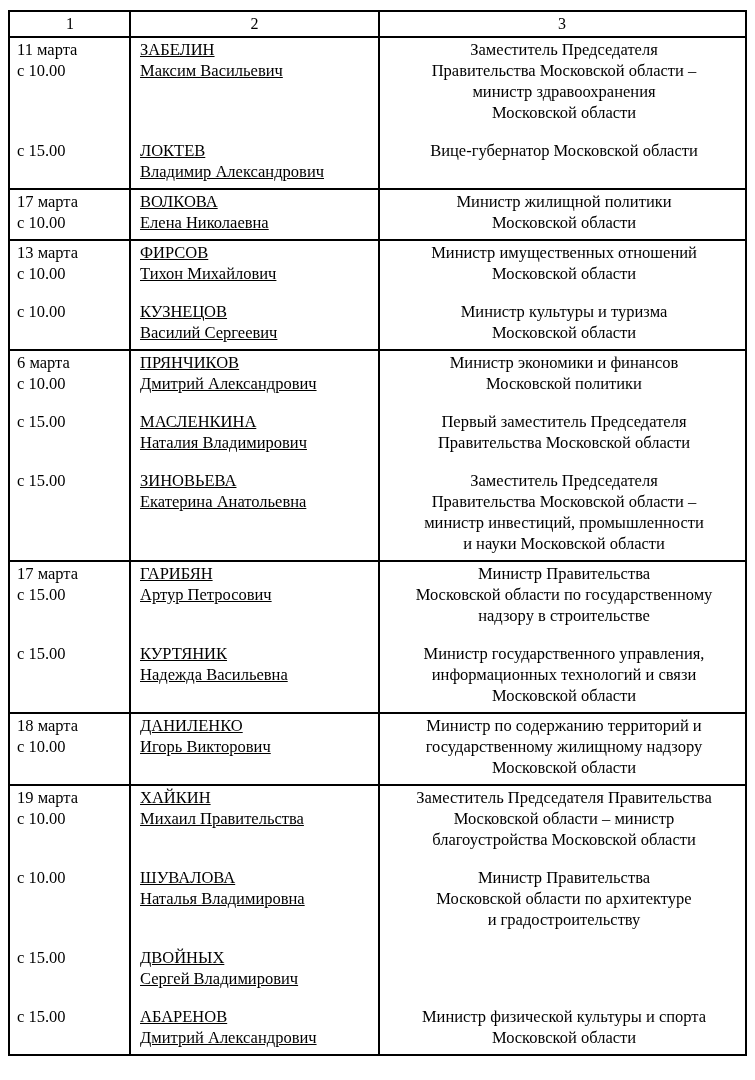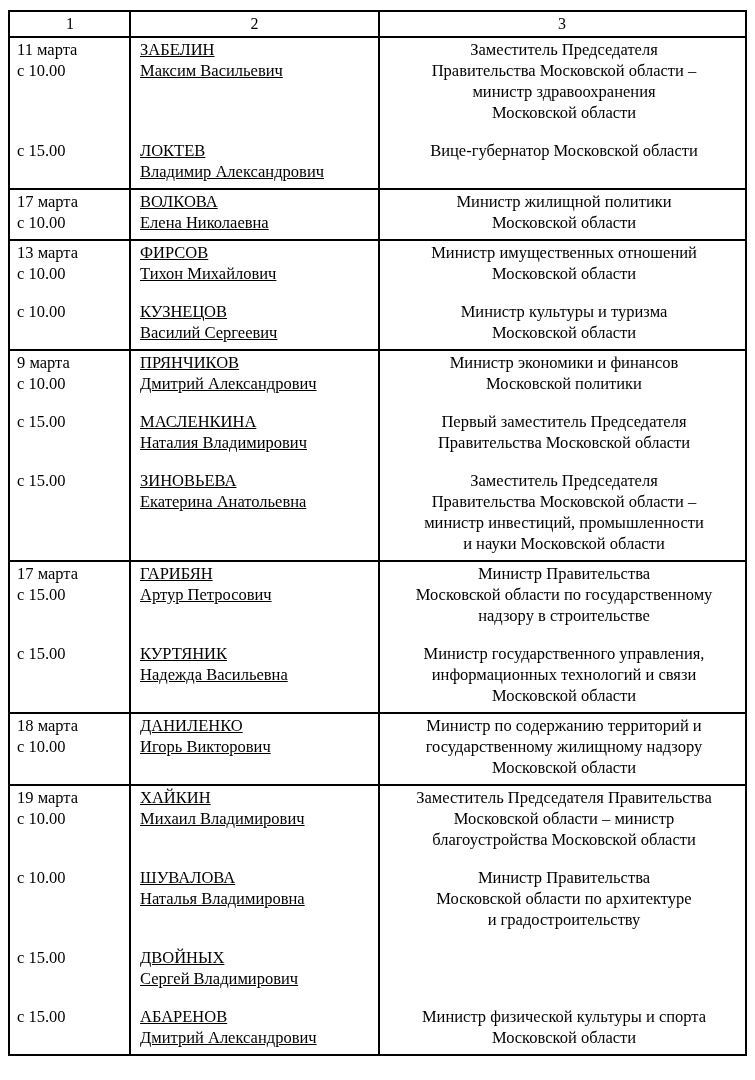--- a/index.html
+++ b/index.html
@@ -111,21 +111,21 @@
         <div class="entry">
           <div class="cell col-when">с 10.00</div>
           <div class="cell col-person">КУЗНЕЦОВ
 Василий Сергеевич</div>
           <div class="cell col-position">Министр культуры и туризма
 Московской области</div>
         </div>
       </div>
       <div class="section">
         <div class="entry">
-          <div class="cell col-when">9 марта
+          <div class="cell col-when">6 марта
 с 10.00</div>
           <div class="cell col-person">ПРЯНЧИКОВ
 Дмитрий Александрович</div>
           <div class="cell col-position">Министр экономики и финансов
 Московской политики</div>
         </div>
         <div class="entry">
           <div class="cell col-when">с 15.00</div>
           <div class="cell col-person">МАСЛЕНКИНА
 Наталия Владимирович</div>
@@ -170,21 +170,21 @@
           <div class="cell col-position">Министр по содержанию территорий и
 государственному жилищному надзору
 Московской области</div>
         </div>
       </div>
       <div class="section">
         <div class="entry">
           <div class="cell col-when">19 марта
 с 10.00</div>
           <div class="cell col-person">ХАЙКИН
-Михаил Владимирович</div>
+Михаил Правительства</div>
           <div class="cell col-position">Заместитель Председателя Правительства
 Московской области – министр
 благоустройства Московской области</div>
         </div>
         <div class="entry">
           <div class="cell col-when">с 10.00</div>
           <div class="cell col-person">ШУВАЛОВА
 Наталья Владимировна</div>
           <div class="cell col-position">Министр Правительства
 Московской области по архитектуре

